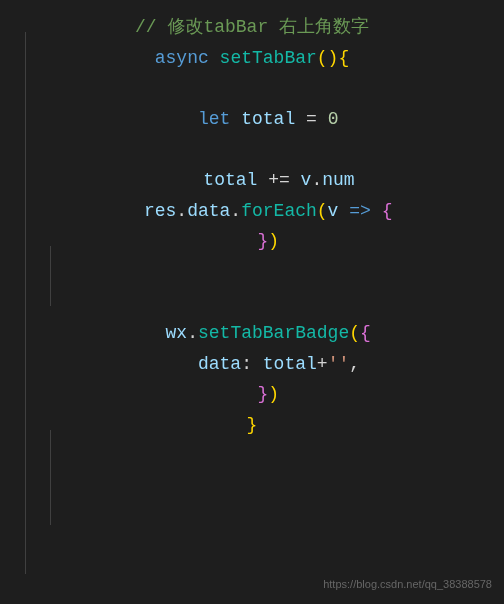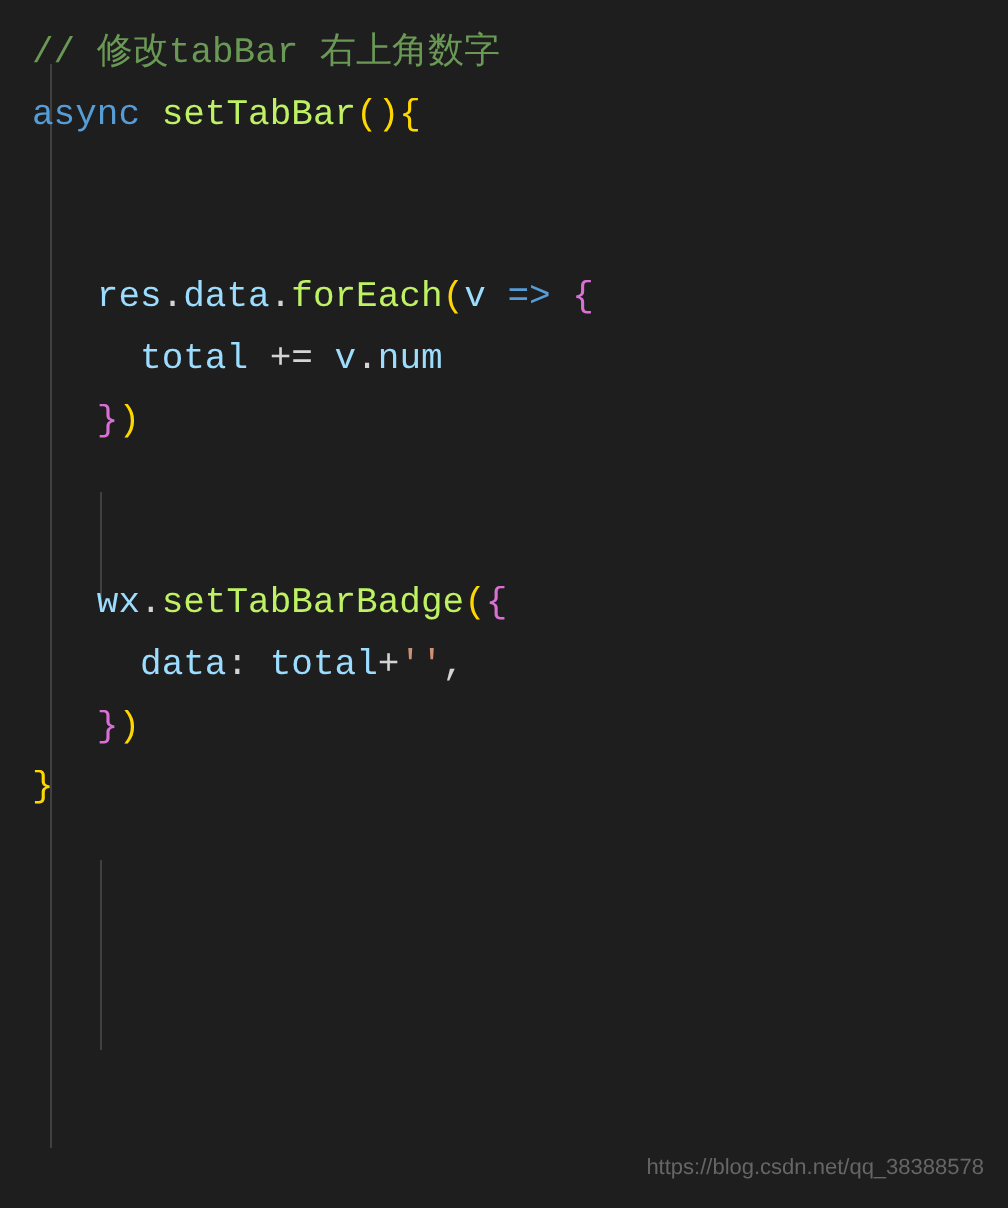--- a/index.html
+++ b/index.html
@@ -15,20 +15,21 @@
       color: #d4d4d4;
       width: 504px;
       height: 604px;
       padding: 12px 16px;
       position: relative;
       overflow: hidden;
     }
     .code-line {
       white-space: pre;
       position: relative;
+      text-align: center;
     }
     .guide {
       position: absolute;
       left: 25px;
       top: 32px;
       bottom: 30px;
       width: 1px;
       background: #404040;
     }
     .guide2 {
@@ -42,21 +43,21 @@
     .guide3 {
       position: absolute;
       left: 50px;
       top: 430px;
       height: 95px;
       width: 1px;
       background: #404040;
     }
     .c-comment { color: #6a9955; }
     .c-keyword { color: #569cd6; }
-    .c-func { color: #bef264; }
+    .c-func { color: #14b8a6; }
     .c-var { color: #9cdcfe; }
     .c-num { color: #b5cea8; }
     .c-paren { color: #ffd700; }
     .c-paren2 { color: #da70d6; }
     .c-str { color: #ce9178; }
     .c-prop { color: #9cdcfe; }
     .c-return { color: #c586c0; }
     .c-await { color: #c586c0; }
     .c-white { color: #d4d4d4; }
     .watermark {
@@ -80,23 +81,24 @@
 <body>
 
 <div class="guide"></div>
 <div class="guide2"></div>
 <div class="guide3"></div>
 
 <div>
 <div class="code-line"><span class="c-comment">// 修改tabBar 右上角数字</span></div>
 <div class="code-line"><span class="c-keyword">async</span> <span class="c-func">setTabBar</span><span class="c-paren">(</span><span class="c-paren">)</span><span class="c-paren">{</span></div>
 <div class="code-line"> </div>
+<div class="code-line">   <span class="c-keyword">let</span> <span class="c-var">total</span> <span class="c-white">=</span> <span class="c-num">0</span></div>
 <div class="code-line"> </div>
+<div class="code-line">     <span class="c-var">total</span> <span class="c-white">+=</span> <span class="c-var">v</span><span class="c-white">.</span><span class="c-var">num</span></div>
 <div class="code-line">   <span class="c-var">res</span><span class="c-white">.</span><span class="c-var">data</span><span class="c-white">.</span><span class="c-func">forEach</span><span class="c-paren">(</span><span class="c-var">v</span> <span class="c-keyword">=&gt;</span> <span class="c-paren2">{</span></div>
-<div class="code-line">     <span class="c-var">total</span> <span class="c-white">+=</span> <span class="c-var">v</span><span class="c-white">.</span><span class="c-var">num</span></div>
 <div class="code-line">   <span class="c-paren2">}</span><span class="c-paren">)</span></div>
 <div class="code-line"> </div>
 <div class="code-line"> </div>
 <div class="code-line">   <span class="c-var">wx</span><span class="c-white">.</span><span class="c-func">setTabBarBadge</span><span class="c-paren">(</span><span class="c-paren2">{</span></div>
 <div class="code-line">     <span class="c-prop">data</span><span class="c-white">:</span> <span class="c-var">total</span><span class="c-white">+</span><span class="c-str">''</span><span class="c-white">,</span></div>
 <div class="code-line">   <span class="c-paren2">}</span><span class="c-paren">)</span></div>
 <div class="code-line"><span class="c-paren">}</span></div>
 </div>
 
 <div class="watermark">https://blog.csdn.net/qq_38388578</div>

